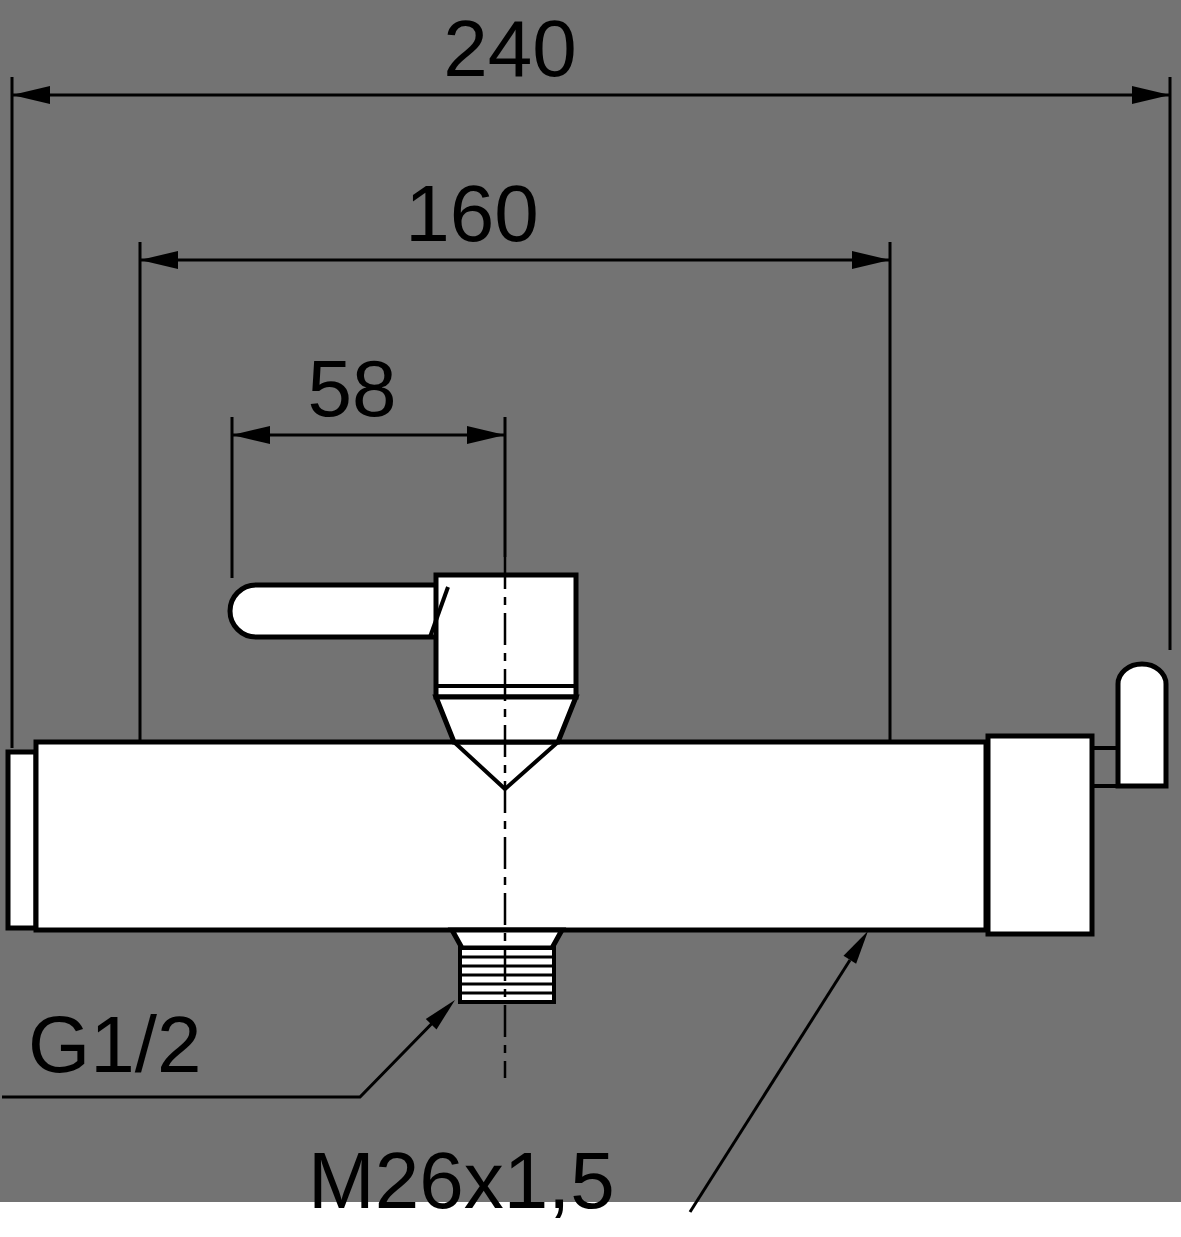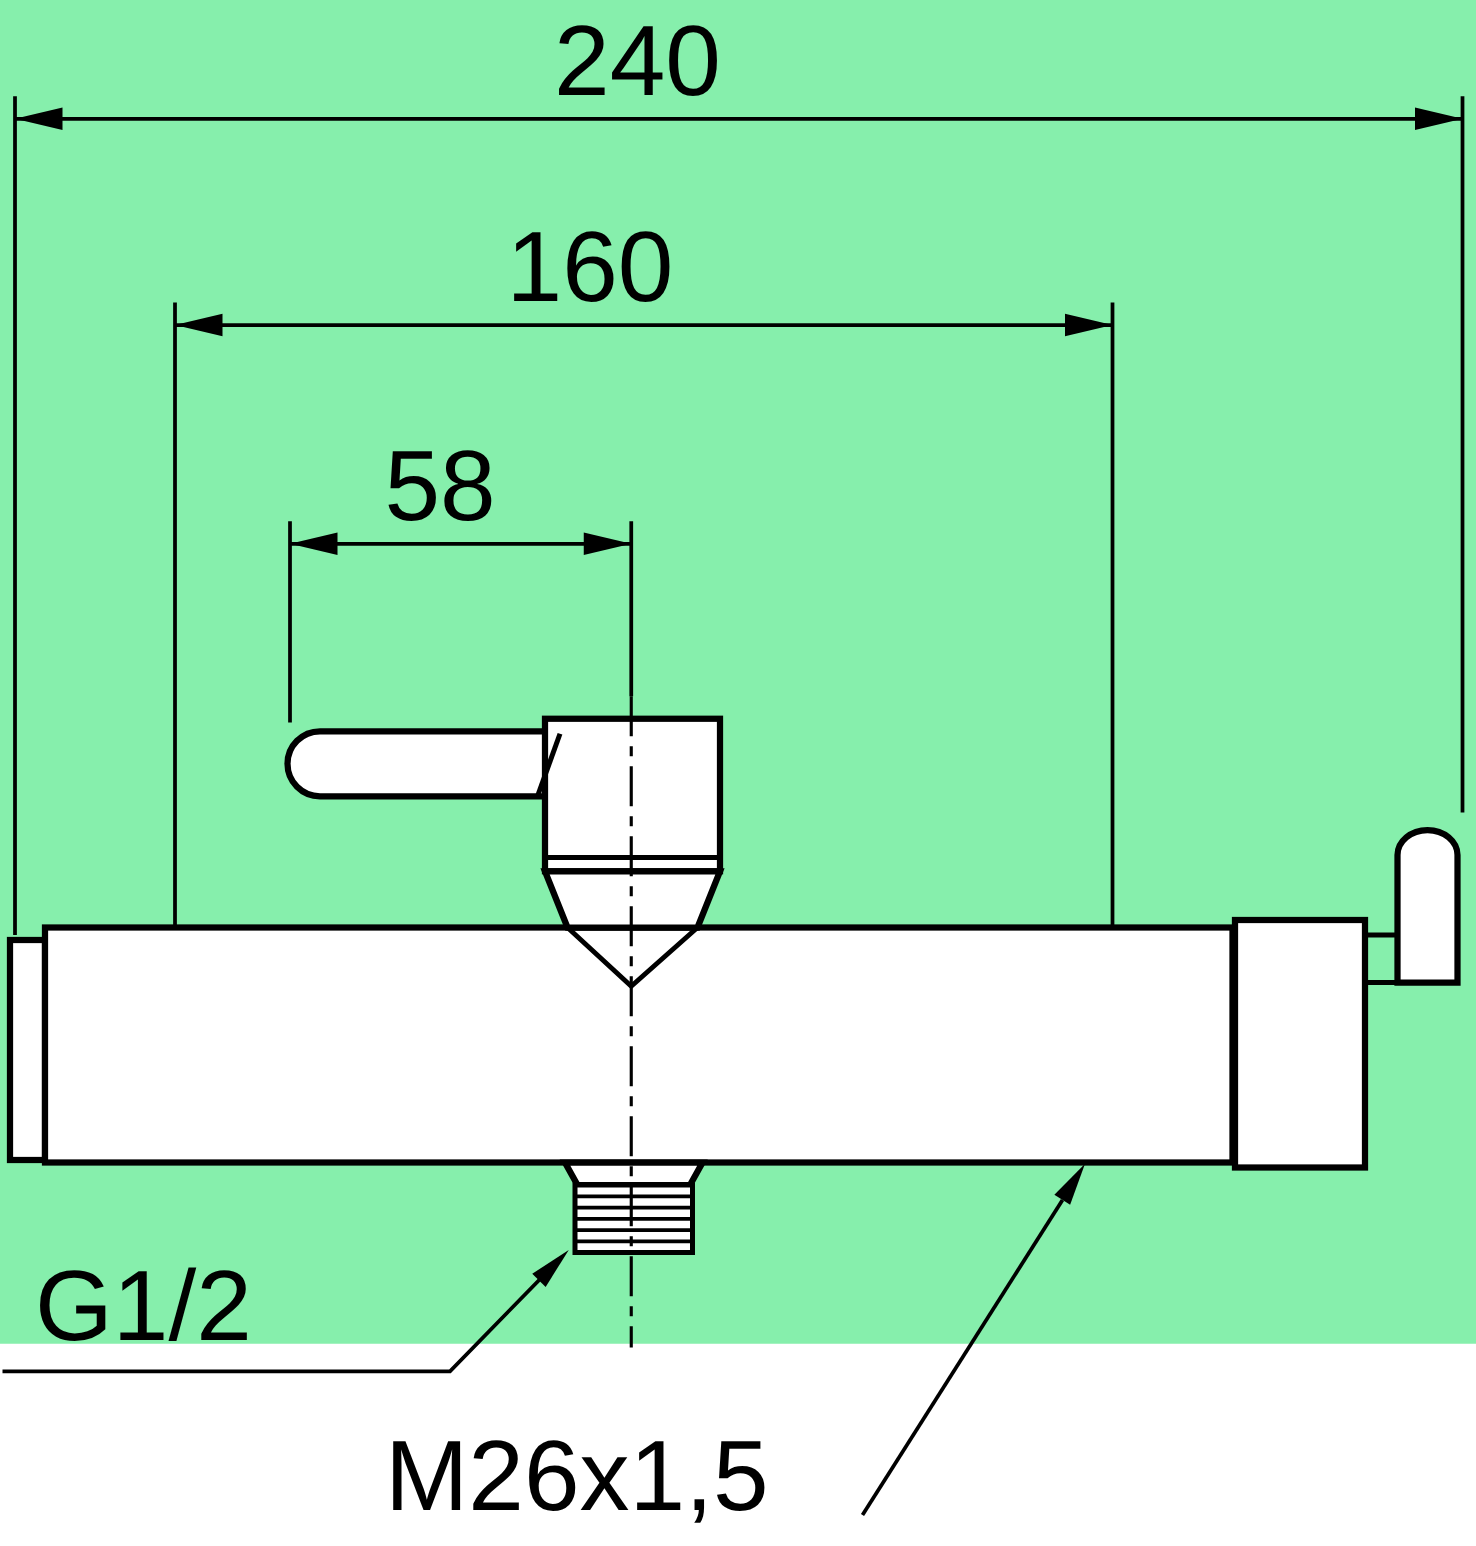--- a/index.html
+++ b/index.html
@@ -6,22 +6,22 @@
     margin: 0;
     padding: 0;
     background: #ffffff;
     width: 1181px;
     height: 1237px;
     overflow: hidden;
   }
   .stage {
     position: relative;
     width: 1181px;
-    height: 1075px;
-    background: #86efac;
+    height: 1202px;
+    background: #737373;
   }
   svg { display: block; }
   .outline {
     fill: #ffffff;
     stroke: #000000;
     stroke-width: 5;
     stroke-linejoin: miter;
   }
   .mid {
     fill: none;

